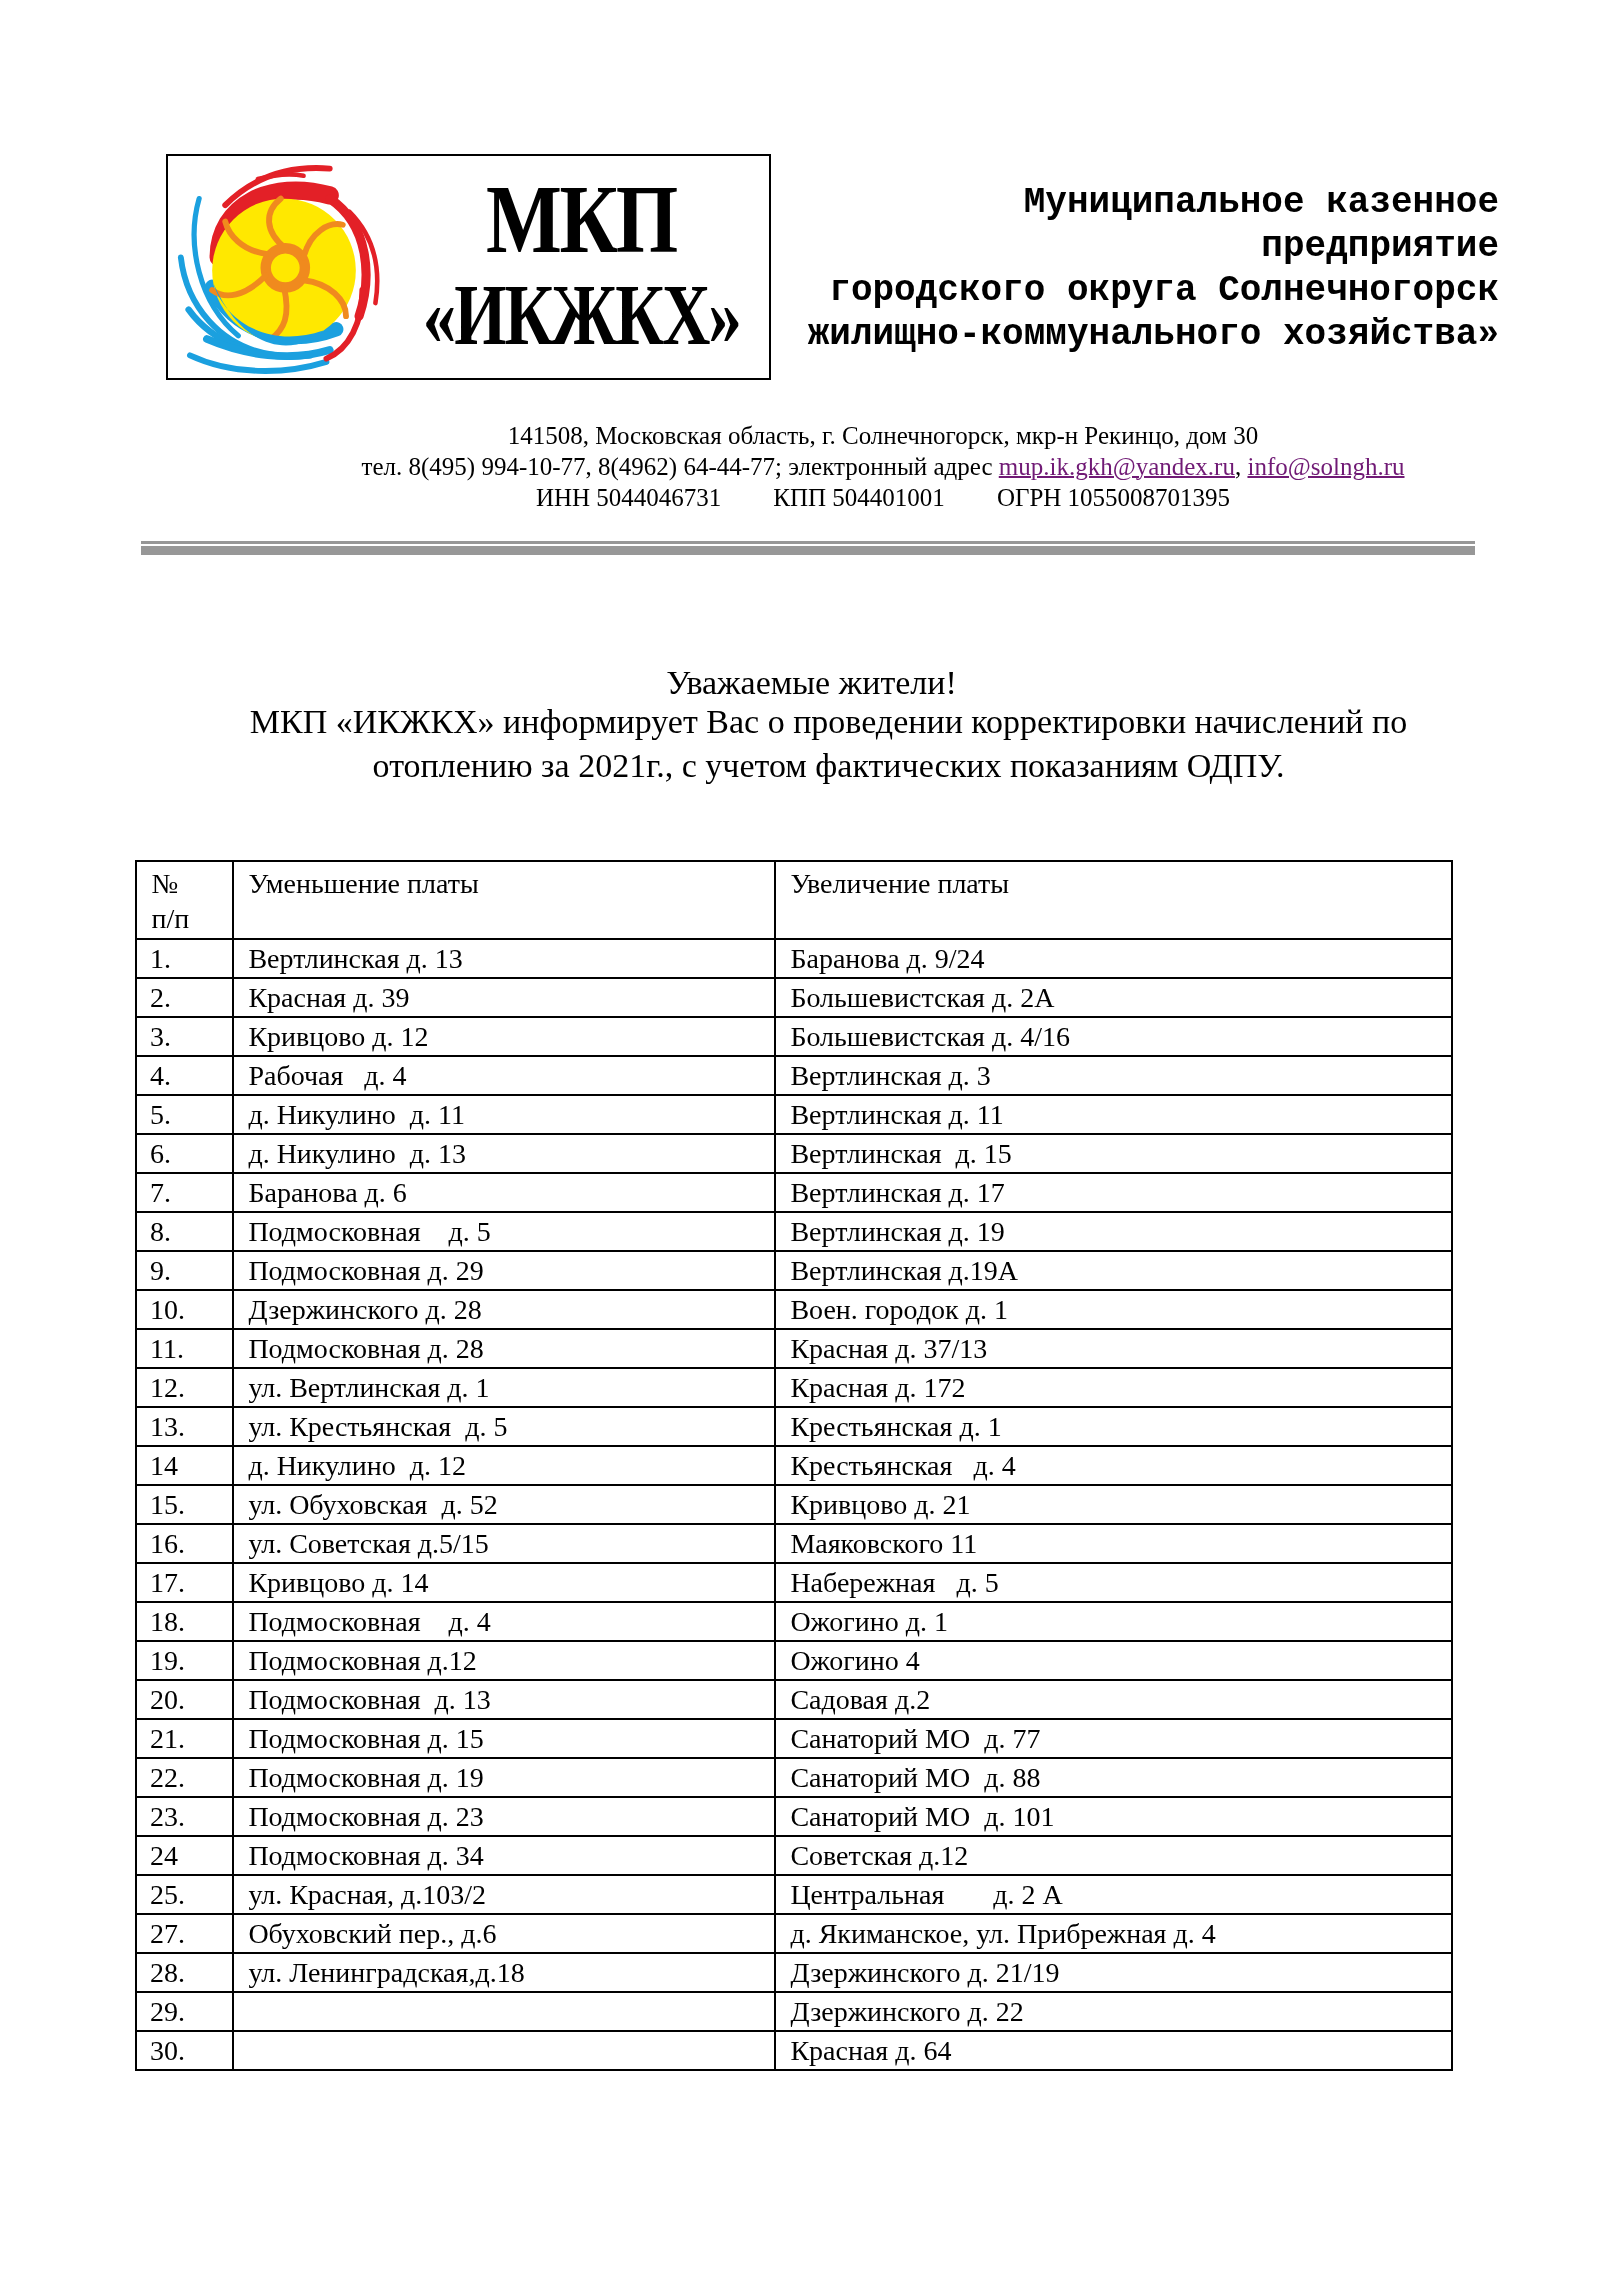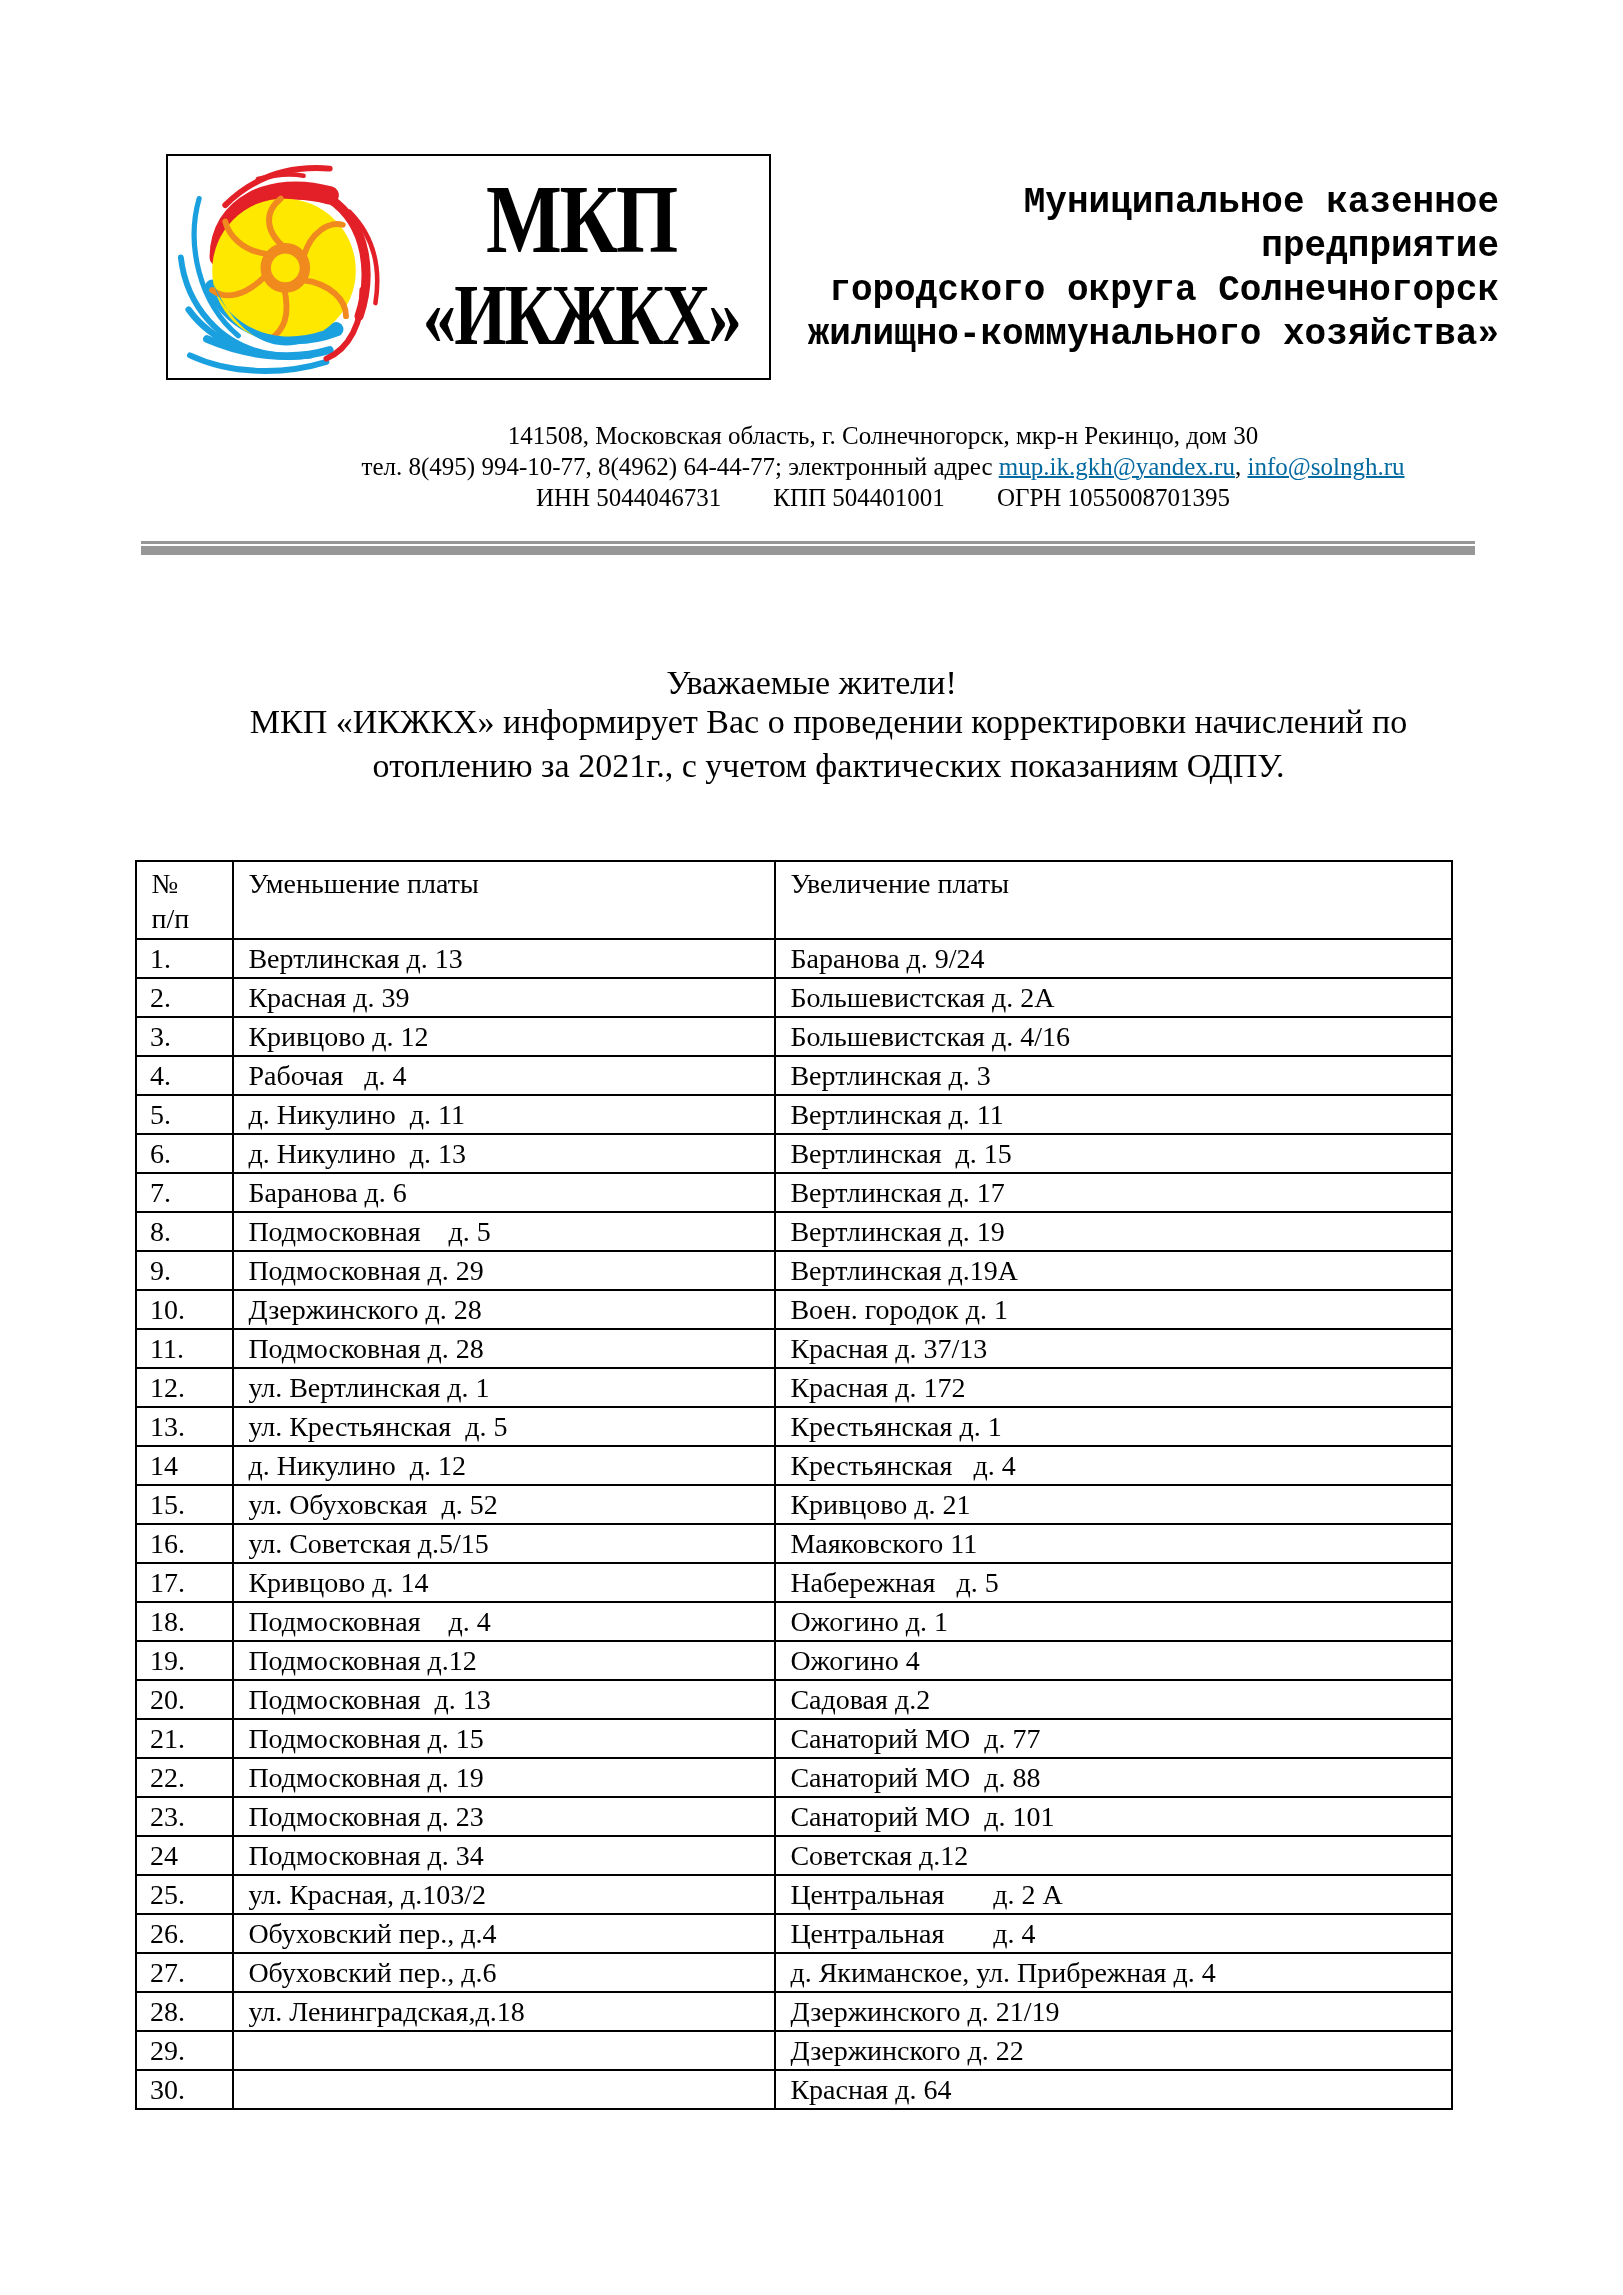--- a/index.html
+++ b/index.html
@@ -20,21 +20,21 @@
     .brand .b1 { font-size: 98px; letter-spacing: -2.6px; transform: scaleX(0.82); margin-top: -5.2px; }
     .brand .b2 { font-size: 86px; letter-spacing: -2.6px; transform: scaleX(0.78); margin-top: 3.9px; }
     .org-name {
       position: absolute; left: 779px; top: 181px; width: 720px;
       text-align: right; font-weight: bold; font-size: 36px; line-height: 44px; font-family: Liberation Mono, monospace;
     }
     .contacts {
       position: absolute; left: 196px; top: 420px; width: 1374px;
       text-align: center; font-size: 25px; line-height: 31px;
     }
-    .contacts a { color: #0369a1; text-decoration: underline; text-decoration-thickness: 2px; }
+    .contacts a { color: #701a75; text-decoration: underline; text-decoration-thickness: 2px; }
     .contacts .gap { display: inline-block; width: 52px; }
     .divider-thin { position: absolute; left: 141px; top: 541px; width: 1334px; height: 2.6px; background: #979797; }
     .divider-thick { position: absolute; left: 141px; top: 546px; width: 1334px; height: 8.5px; background: #979797; }
     .greeting {
       position: absolute; left: 0; top: 615px; width: 1623px; text-align: center;
       font-size: 34px; line-height: 39px; margin-top: 48px;
     }
     .intro {
       position: absolute; left: 151px; top: 700px; width: 1355px; text-align: center;
       font-size: 34px; line-height: 44px;
@@ -257,25 +257,20 @@
         <td class="num">24</td>
         <td>Подмосковная д. 34</td>
         <td>Советская д.12</td>
       </tr>
       <tr>
         <td class="num">25.</td>
         <td>ул. Красная, д.103/2</td>
         <td>Центральная       д. 2 А</td>
       </tr>
       <tr>
-        <td class="num">26.</td>
-        <td>Обуховский пер., д.4</td>
-        <td>Центральная       д. 4</td>
-      </tr>
-      <tr>
         <td class="num">27.</td>
         <td>Обуховский пер., д.6</td>
         <td>д. Якиманское, ул. Прибрежная д. 4</td>
       </tr>
       <tr>
         <td class="num">28.</td>
         <td>ул. Ленинградская,д.18</td>
         <td>Дзержинского д. 21/19</td>
       </tr>
       <tr>

